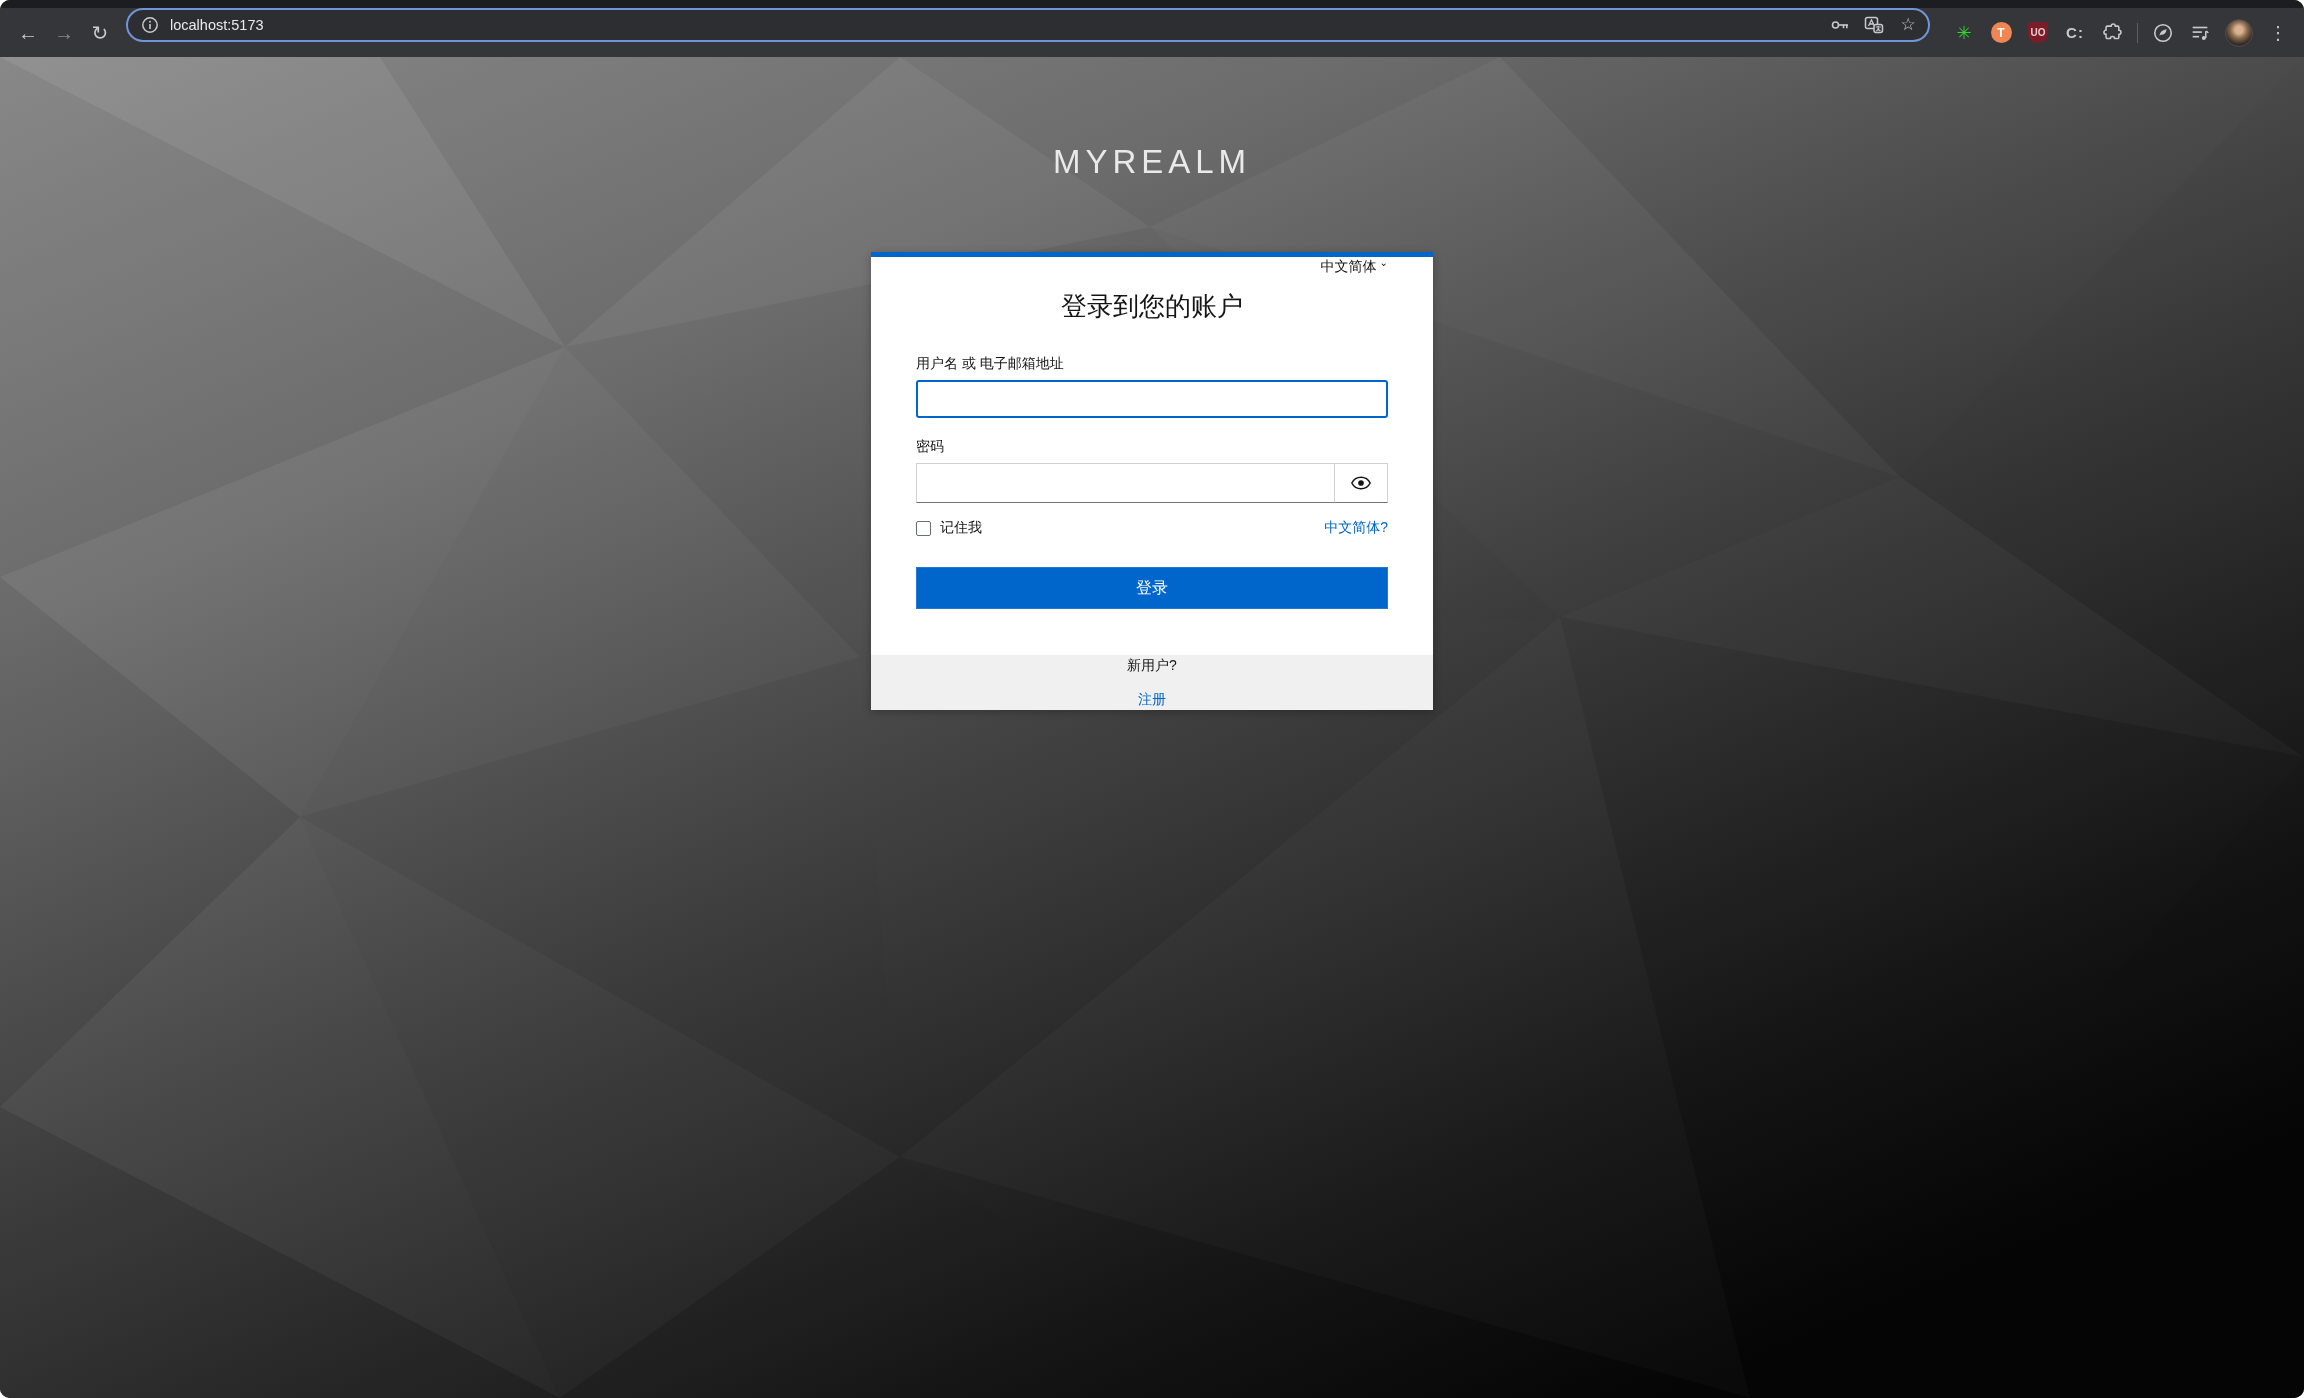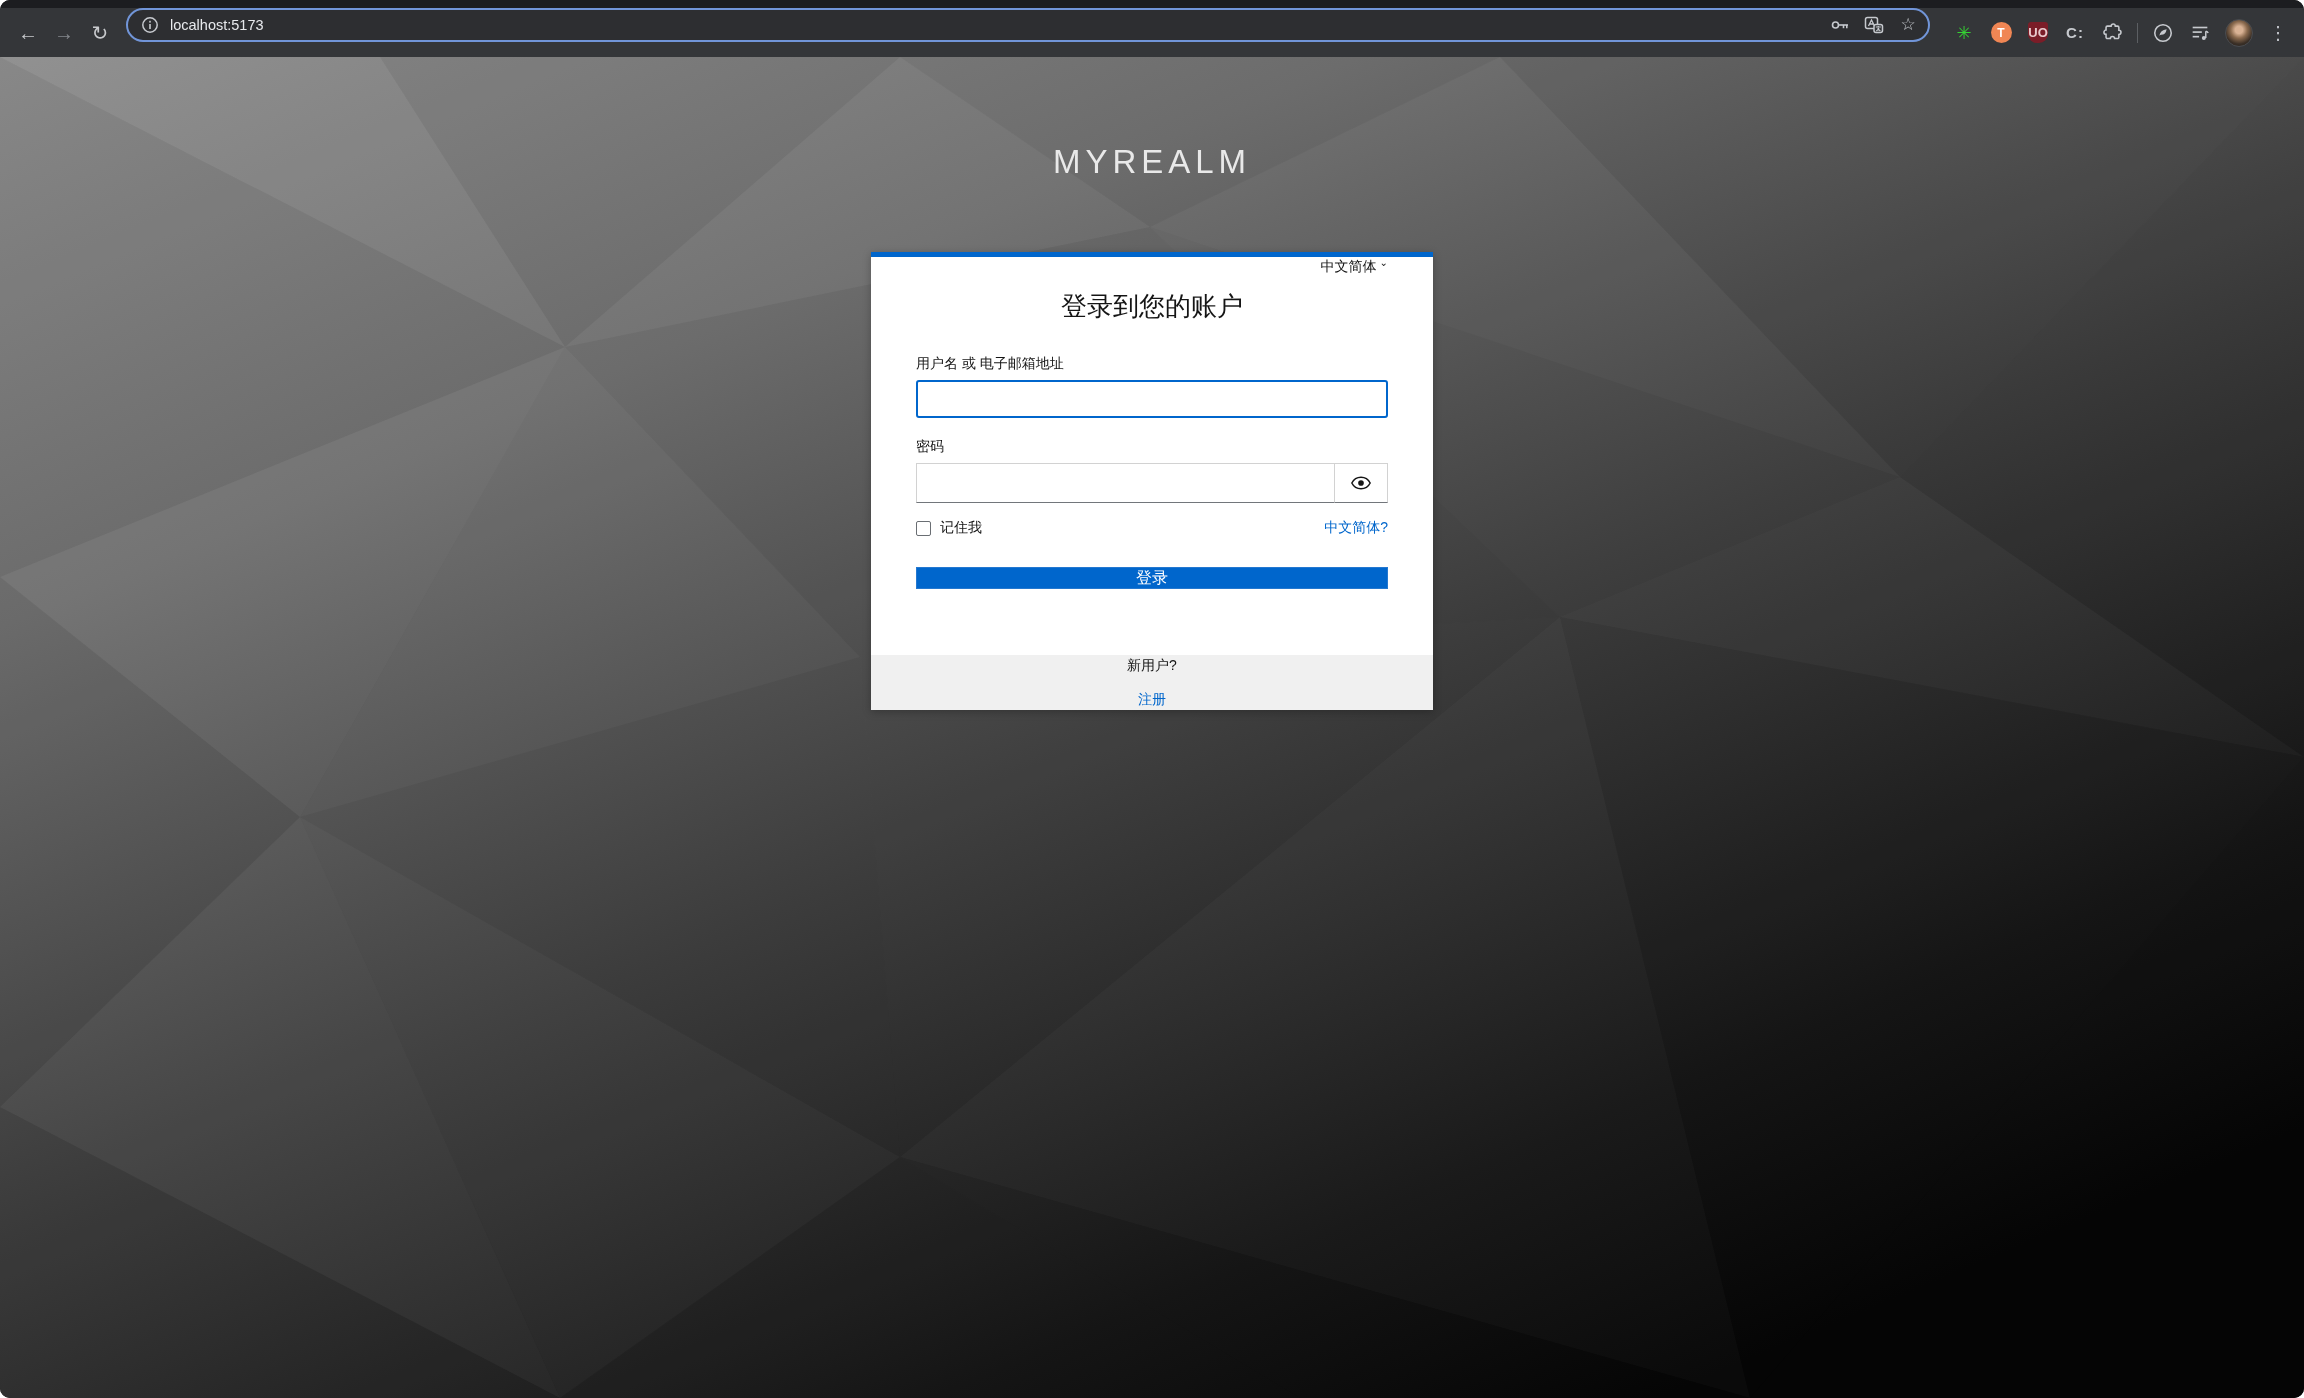--- a/index.html
+++ b/index.html
@@ -12,21 +12,21 @@
   .navbtn.fwd{color:#85888d;}
   .omnibox{flex:1;height:34px;margin:0 12px 16px 8px;background:#2d2e31;border-radius:17px;border:2px solid #7195d8;display:flex;align-items:center;padding:0 10px 0 12px;box-sizing:border-box;}
   .omni-info{width:20px;height:20px;flex:0 0 auto;display:flex;align-items:center;justify-content:center;}
   .omni-url{color:#e8eaed;font-size:14.5px;margin-left:10px;flex:1;white-space:nowrap;overflow:hidden;}
   .omni-right{display:flex;align-items:center;gap:14px;flex:0 0 auto;}
   .omni-ic{width:20px;height:20px;display:flex;align-items:center;justify-content:center;color:#c6c9ce;font-size:17px;}
   .ext-row{display:flex;align-items:center;gap:13px;flex:0 0 auto;margin-left:10px;}
   .ext{width:24px;height:24px;display:flex;align-items:center;justify-content:center;cursor:pointer;}
   .ext-green{color:#35d233;font-size:18px;font-weight:bold;}
   .ext-orange{width:21px;height:21px;border-radius:50%;background:#f08654;color:#fff;font-size:12px;font-weight:bold;display:flex;align-items:center;justify-content:center;}
-  .ext-shield{width:20px;height:21px;background:#7b1d28;color:#e9c9cc;font-size:13px;font-weight:bold;display:flex;align-items:center;justify-content:center;border-radius:3px 3px 9px 9px;}
+  .ext-shield{width:20px;height:21px;background:#7b1d28;color:#e9c9cc;font-size:10px;font-weight:bold;display:flex;align-items:center;justify-content:center;border-radius:3px 3px 9px 9px;}
   .ext-c{color:#c6c9ce;font-size:15px;font-weight:bold;letter-spacing:1px;}
   .sep{width:1px;height:20px;background:#5c5f63;}
   .avatar{width:26px;height:26px;border-radius:50%;background:radial-gradient(circle at 50% 38%,#d9b294 18%,#8a6a4e 40%,#3a2f26 68%,#23201d 100%);border:1px solid #4a4c50;}
   .dots{color:#c6c9ce;font-size:18px;}
   svg.glyph{display:block;}
   
   .page{position:relative;width:2304px;height:1341px;overflow:hidden;}
   .bg{position:absolute;inset:0;display:block;}
   .realm-title{position:absolute;top:86px;left:0;width:100%;text-align:center;color:#e9e9e9;font-size:33px;font-weight:400;letter-spacing:5px;margin:0;}
   
@@ -41,21 +41,21 @@
   .input-focus{display:block;width:100%;height:38px;box-sizing:border-box;border:2px solid var(--primary);border-radius:3px;padding:0 10px;font-size:15px;outline:none;background:#fff;}
   .pw-label{margin-top:20px;}
   .pw-group{display:flex;height:40px;}
   .pw-input{flex:1;box-sizing:border-box;border:1px solid #d2d2d2;border-bottom-color:#72767b;border-right:none;padding:0 10px;font-size:15px;outline:none;background:#fff;min-width:0;}
   .pw-eye{width:54px;box-sizing:border-box;border:1px solid #d2d2d2;border-bottom-color:#72767b;background:#fff;display:flex;align-items:center;justify-content:center;cursor:pointer;padding:0;}
   .options{margin-top:16px;display:flex;align-items:center;justify-content:space-between;}
   .remember{display:flex;align-items:center;cursor:pointer;}
   .cb{width:13px;height:13px;border:1px solid #6a6e73;border-radius:2px;background:#fff;display:inline-block;}
   .remember-label{font-size:14px;color:#151515;margin-left:9px;}
   .link{color:var(--link);font-size:14px;text-decoration:none;cursor:pointer;}
-  .login-btn{display:block;width:100%;height:22px;margin-top:30px;background:var(--primary);color:#fff;border:1px solid #2478d0;font-size:16px;cursor:pointer;padding:0;}
+  .login-btn{display:block;width:100%;height:42px;margin-top:30px;background:var(--primary);color:#fff;border:1px solid #2478d0;font-size:16px;cursor:pointer;padding:0;}
   .card-footer{position:absolute;left:0;bottom:0;width:100%;height:55px;background:var(--footer-bg);display:flex;align-items:center;justify-content:center;gap:16px;flex-direction:column;}
   .footer-prompt{font-size:14px;color:#151515;}
 </style>
 </head>
 <body>
 
 <div class="window">
 
   <div class="titlebar-strip"></div>
 

